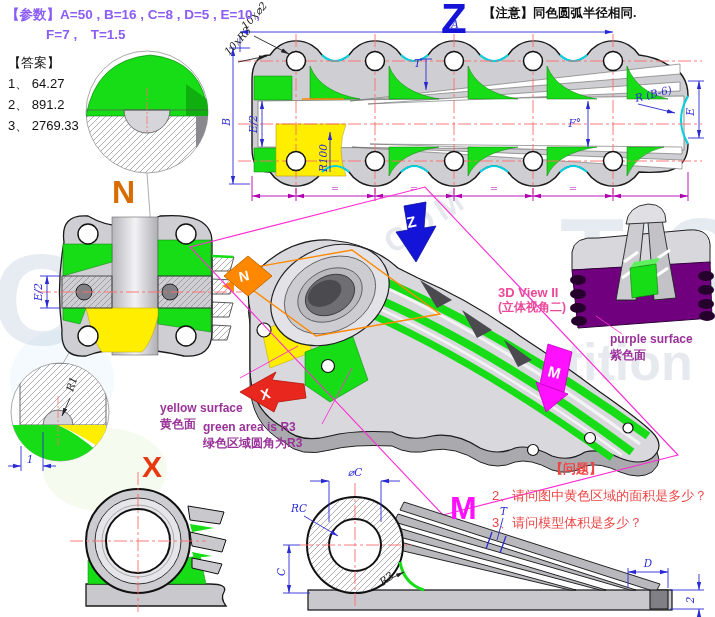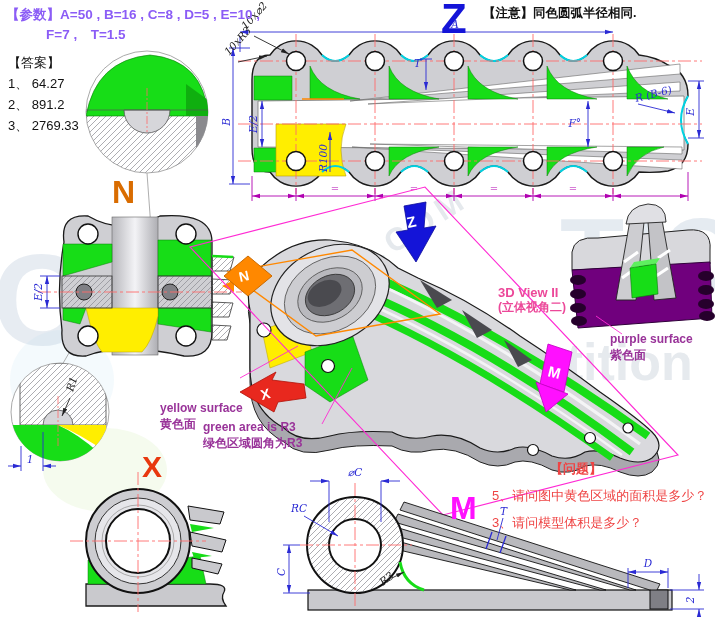--- a/index.html
+++ b/index.html
@@ -490,17 +490,17 @@
     <div>紫色面</div>
   </div>
 
   <div class="abs vtitle vt-2">
     <div>3D View II</div>
     <div class="sub">(立体视角二)</div>
   </div>
 
   <div class="abs questions">
     <div class="hd">【问题】</div>
-    <div>5、请问图中黄色区域的面积是多少？</div>
+    <div>2、请问图中黄色区域的面积是多少？</div>
     <div>3、请问模型体积是多少？</div>
   </div>
 
 </div>
 
 </body></html>

